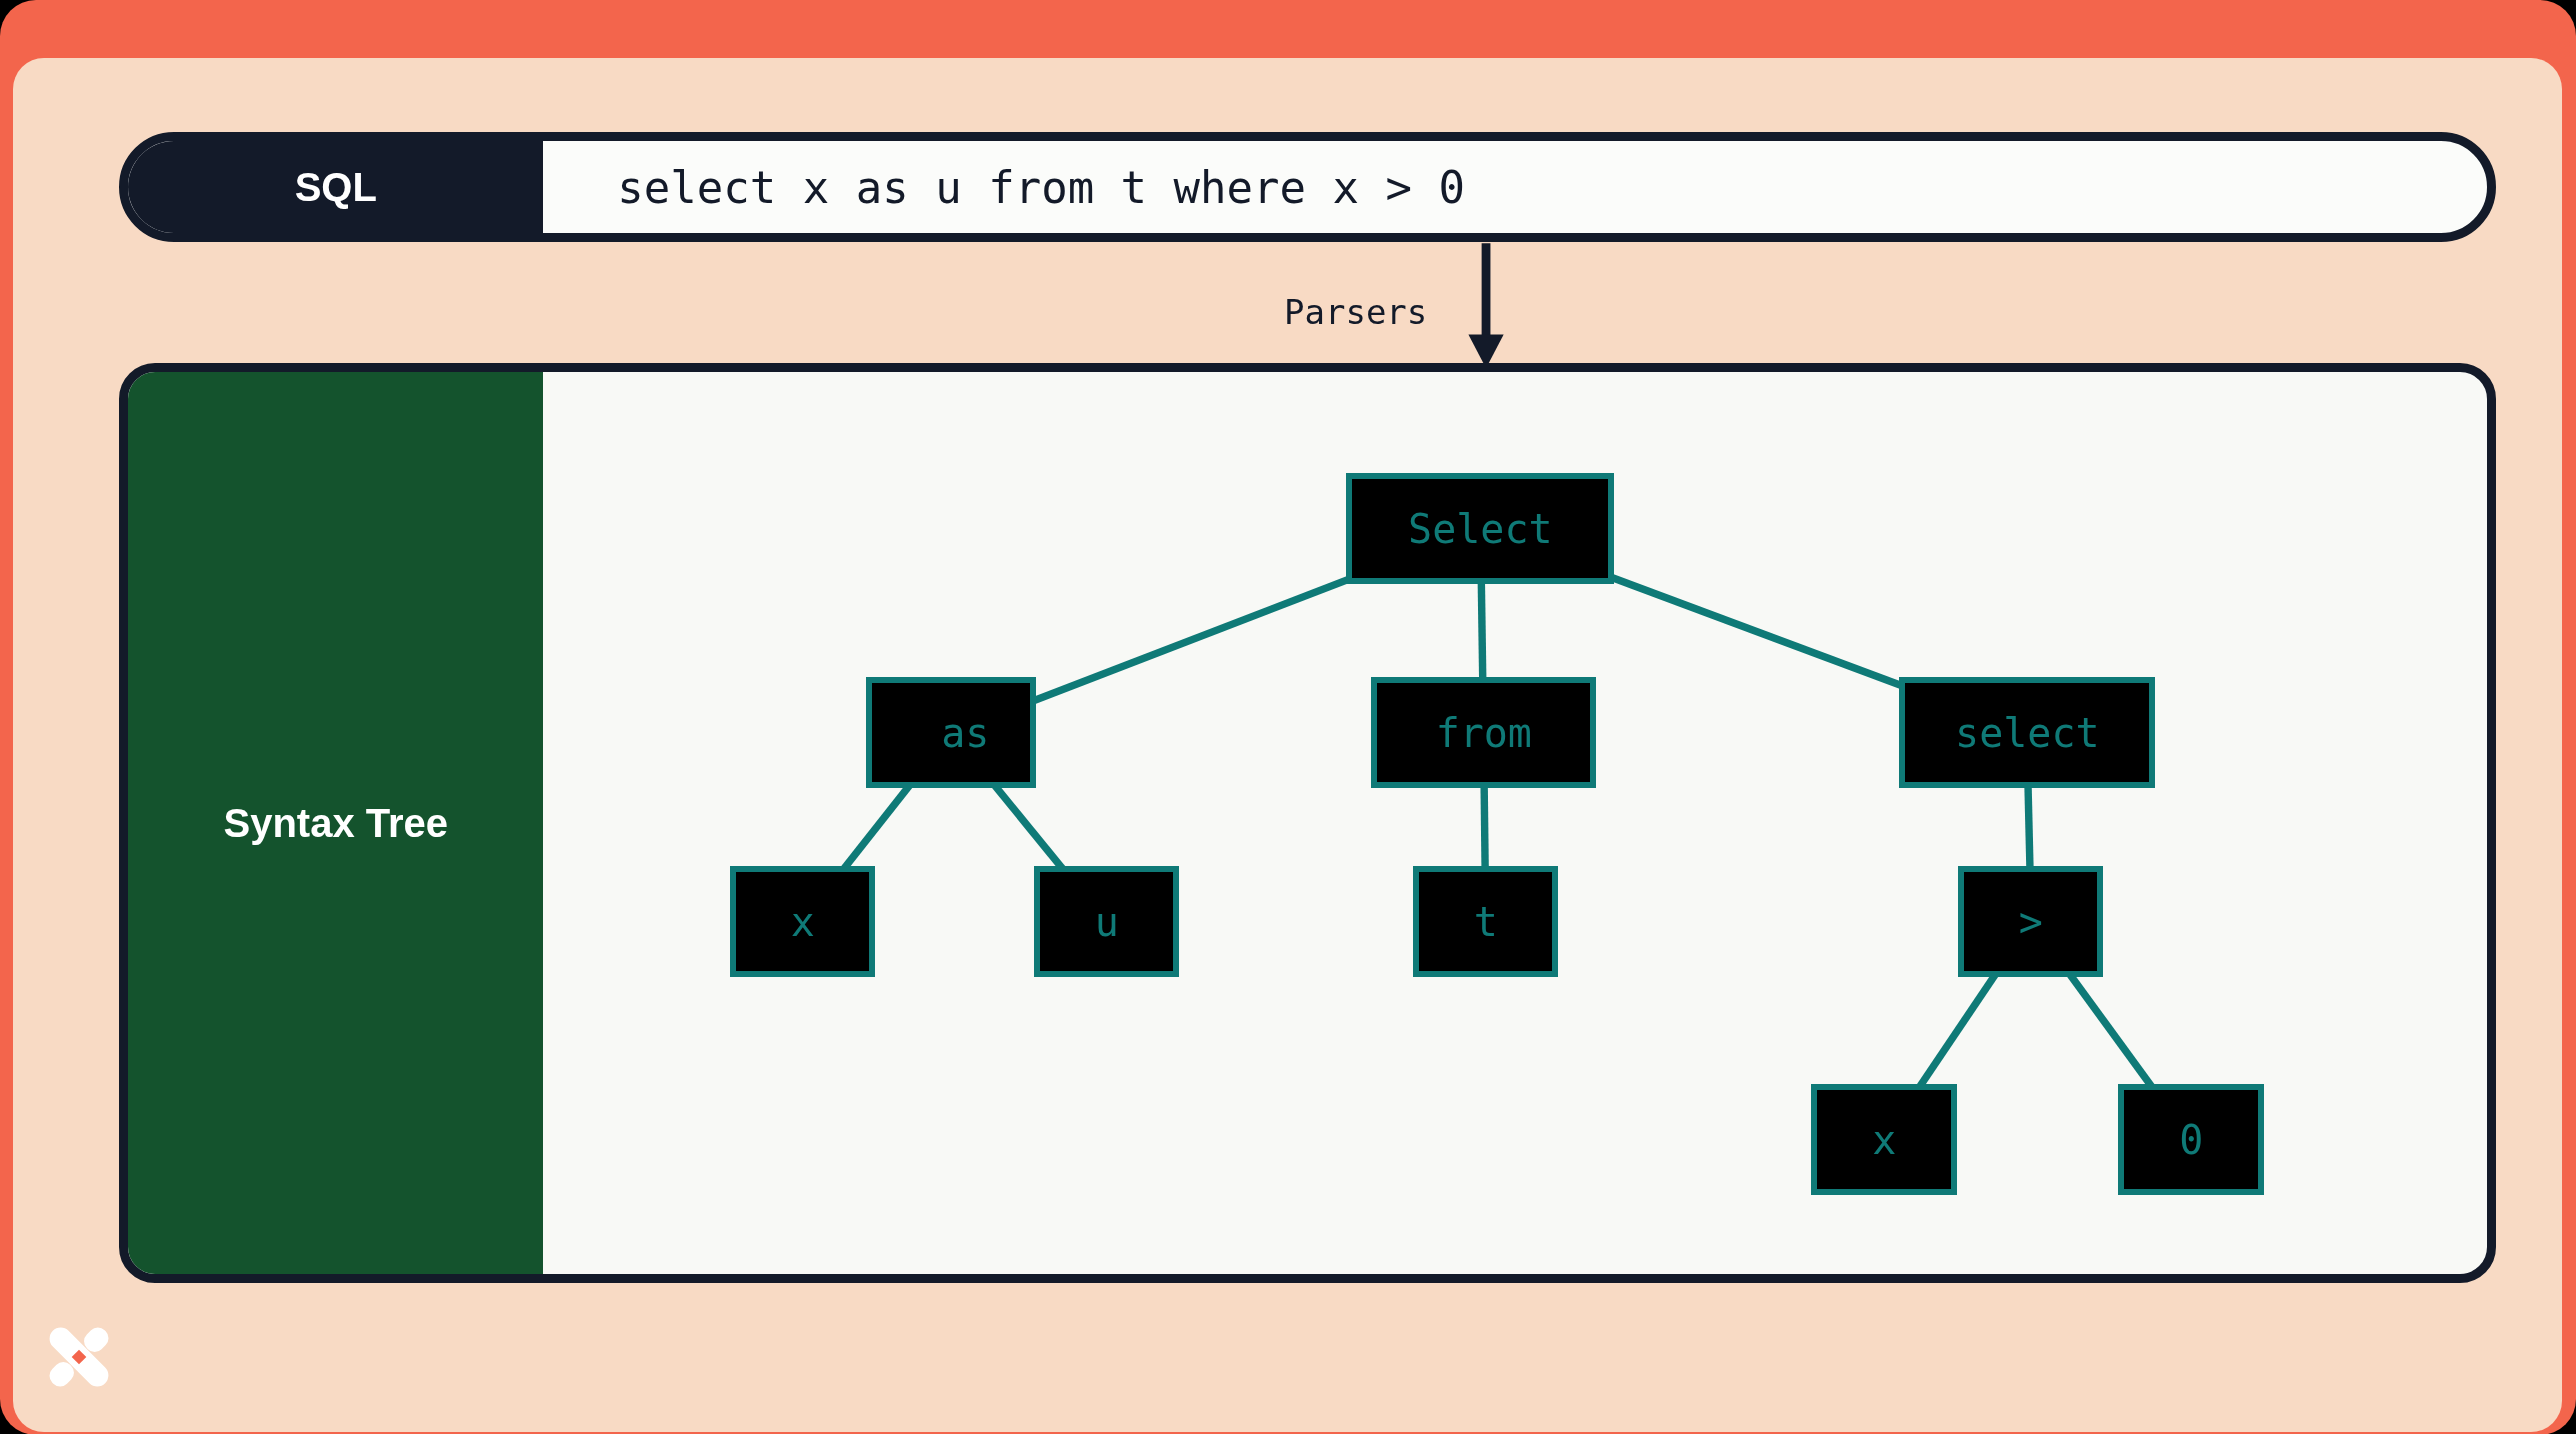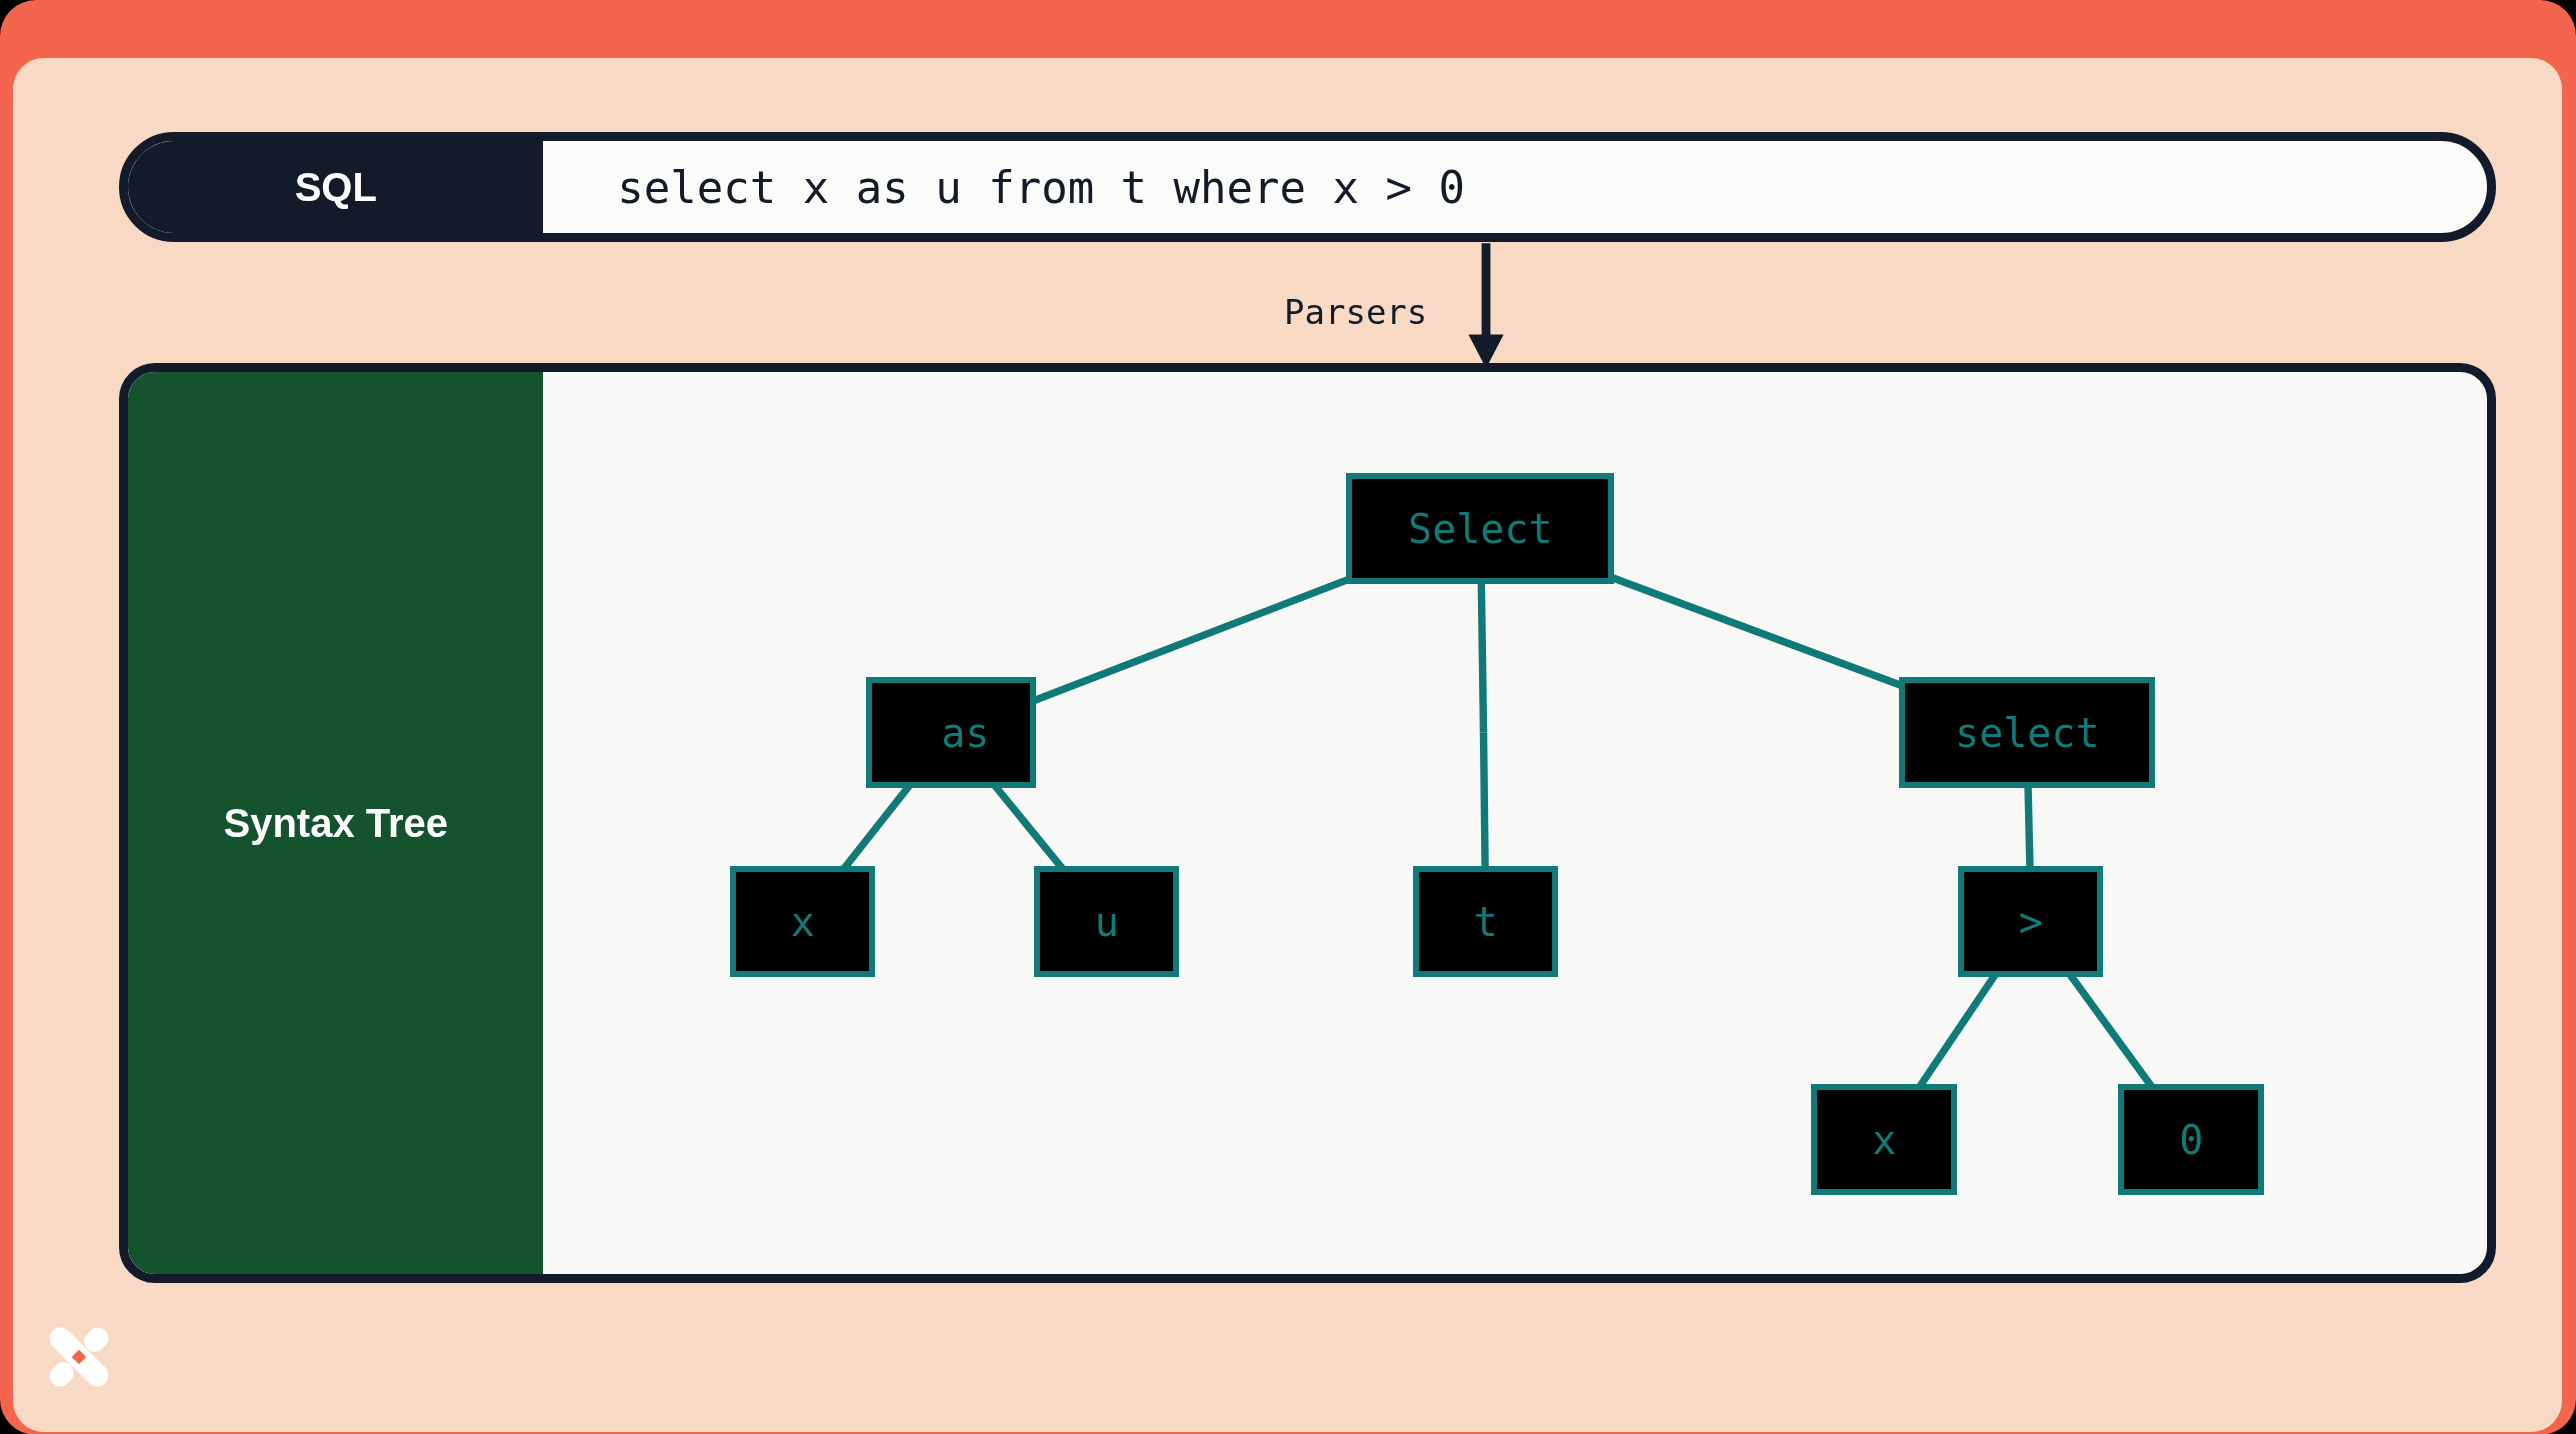--- a/index.html
+++ b/index.html
@@ -180,20 +180,21 @@
           <line x1="1111" y1="486" x2="1319" y2="741"></line>
           <line x1="1829" y1="486" x2="1832" y2="741"></line>
           <line x1="2562" y1="486" x2="2568" y2="741"></line>
           <line x1="2568" y1="741" x2="2369" y2="1036"></line>
           <line x1="2568" y1="741" x2="2783" y2="1036"></line>
         </g>
       </svg>
 
       <div class="node n-select">Select</div>
       <div class="node n-as">as</div>
+      <div class="node n-from">from</div>
       <div class="node n-where">select</div>
       <div class="node n-x1">x</div>
       <div class="node n-u">u</div>
       <div class="node n-t">t</div>
       <div class="node n-gt">&gt;</div>
       <div class="node n-x2">x</div>
       <div class="node n-zero">0</div>
     </div>
   </div>
 

